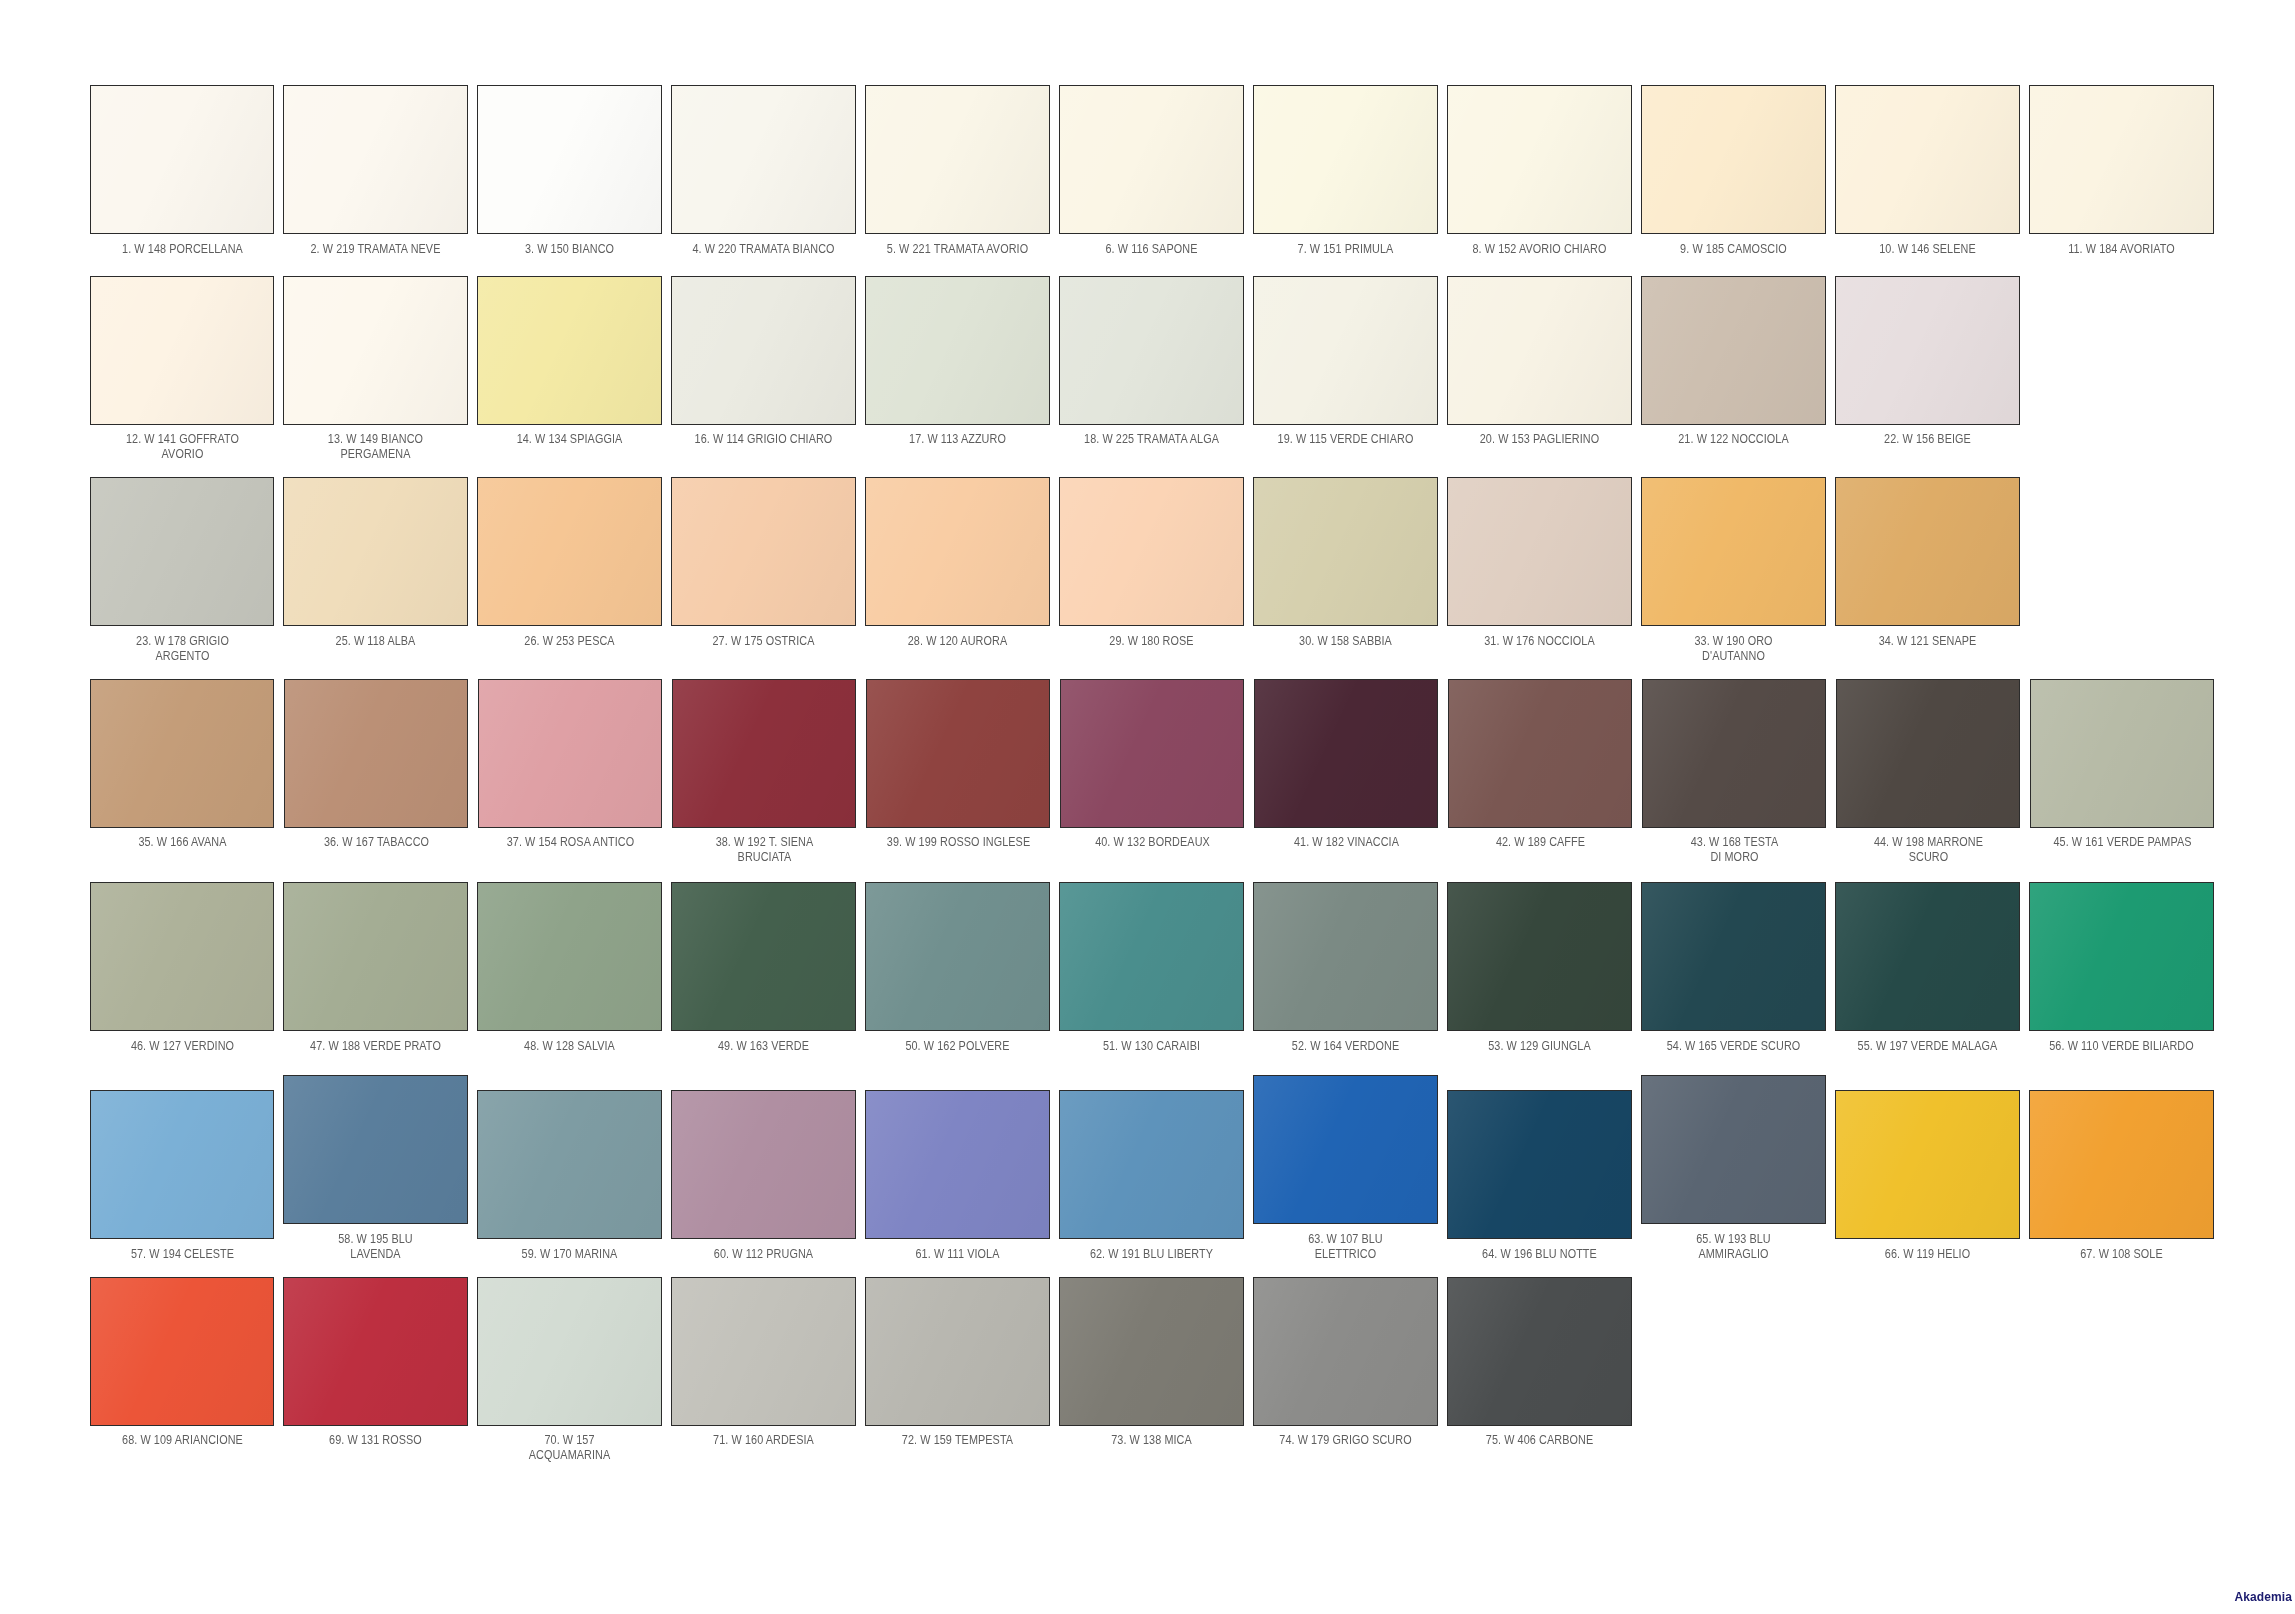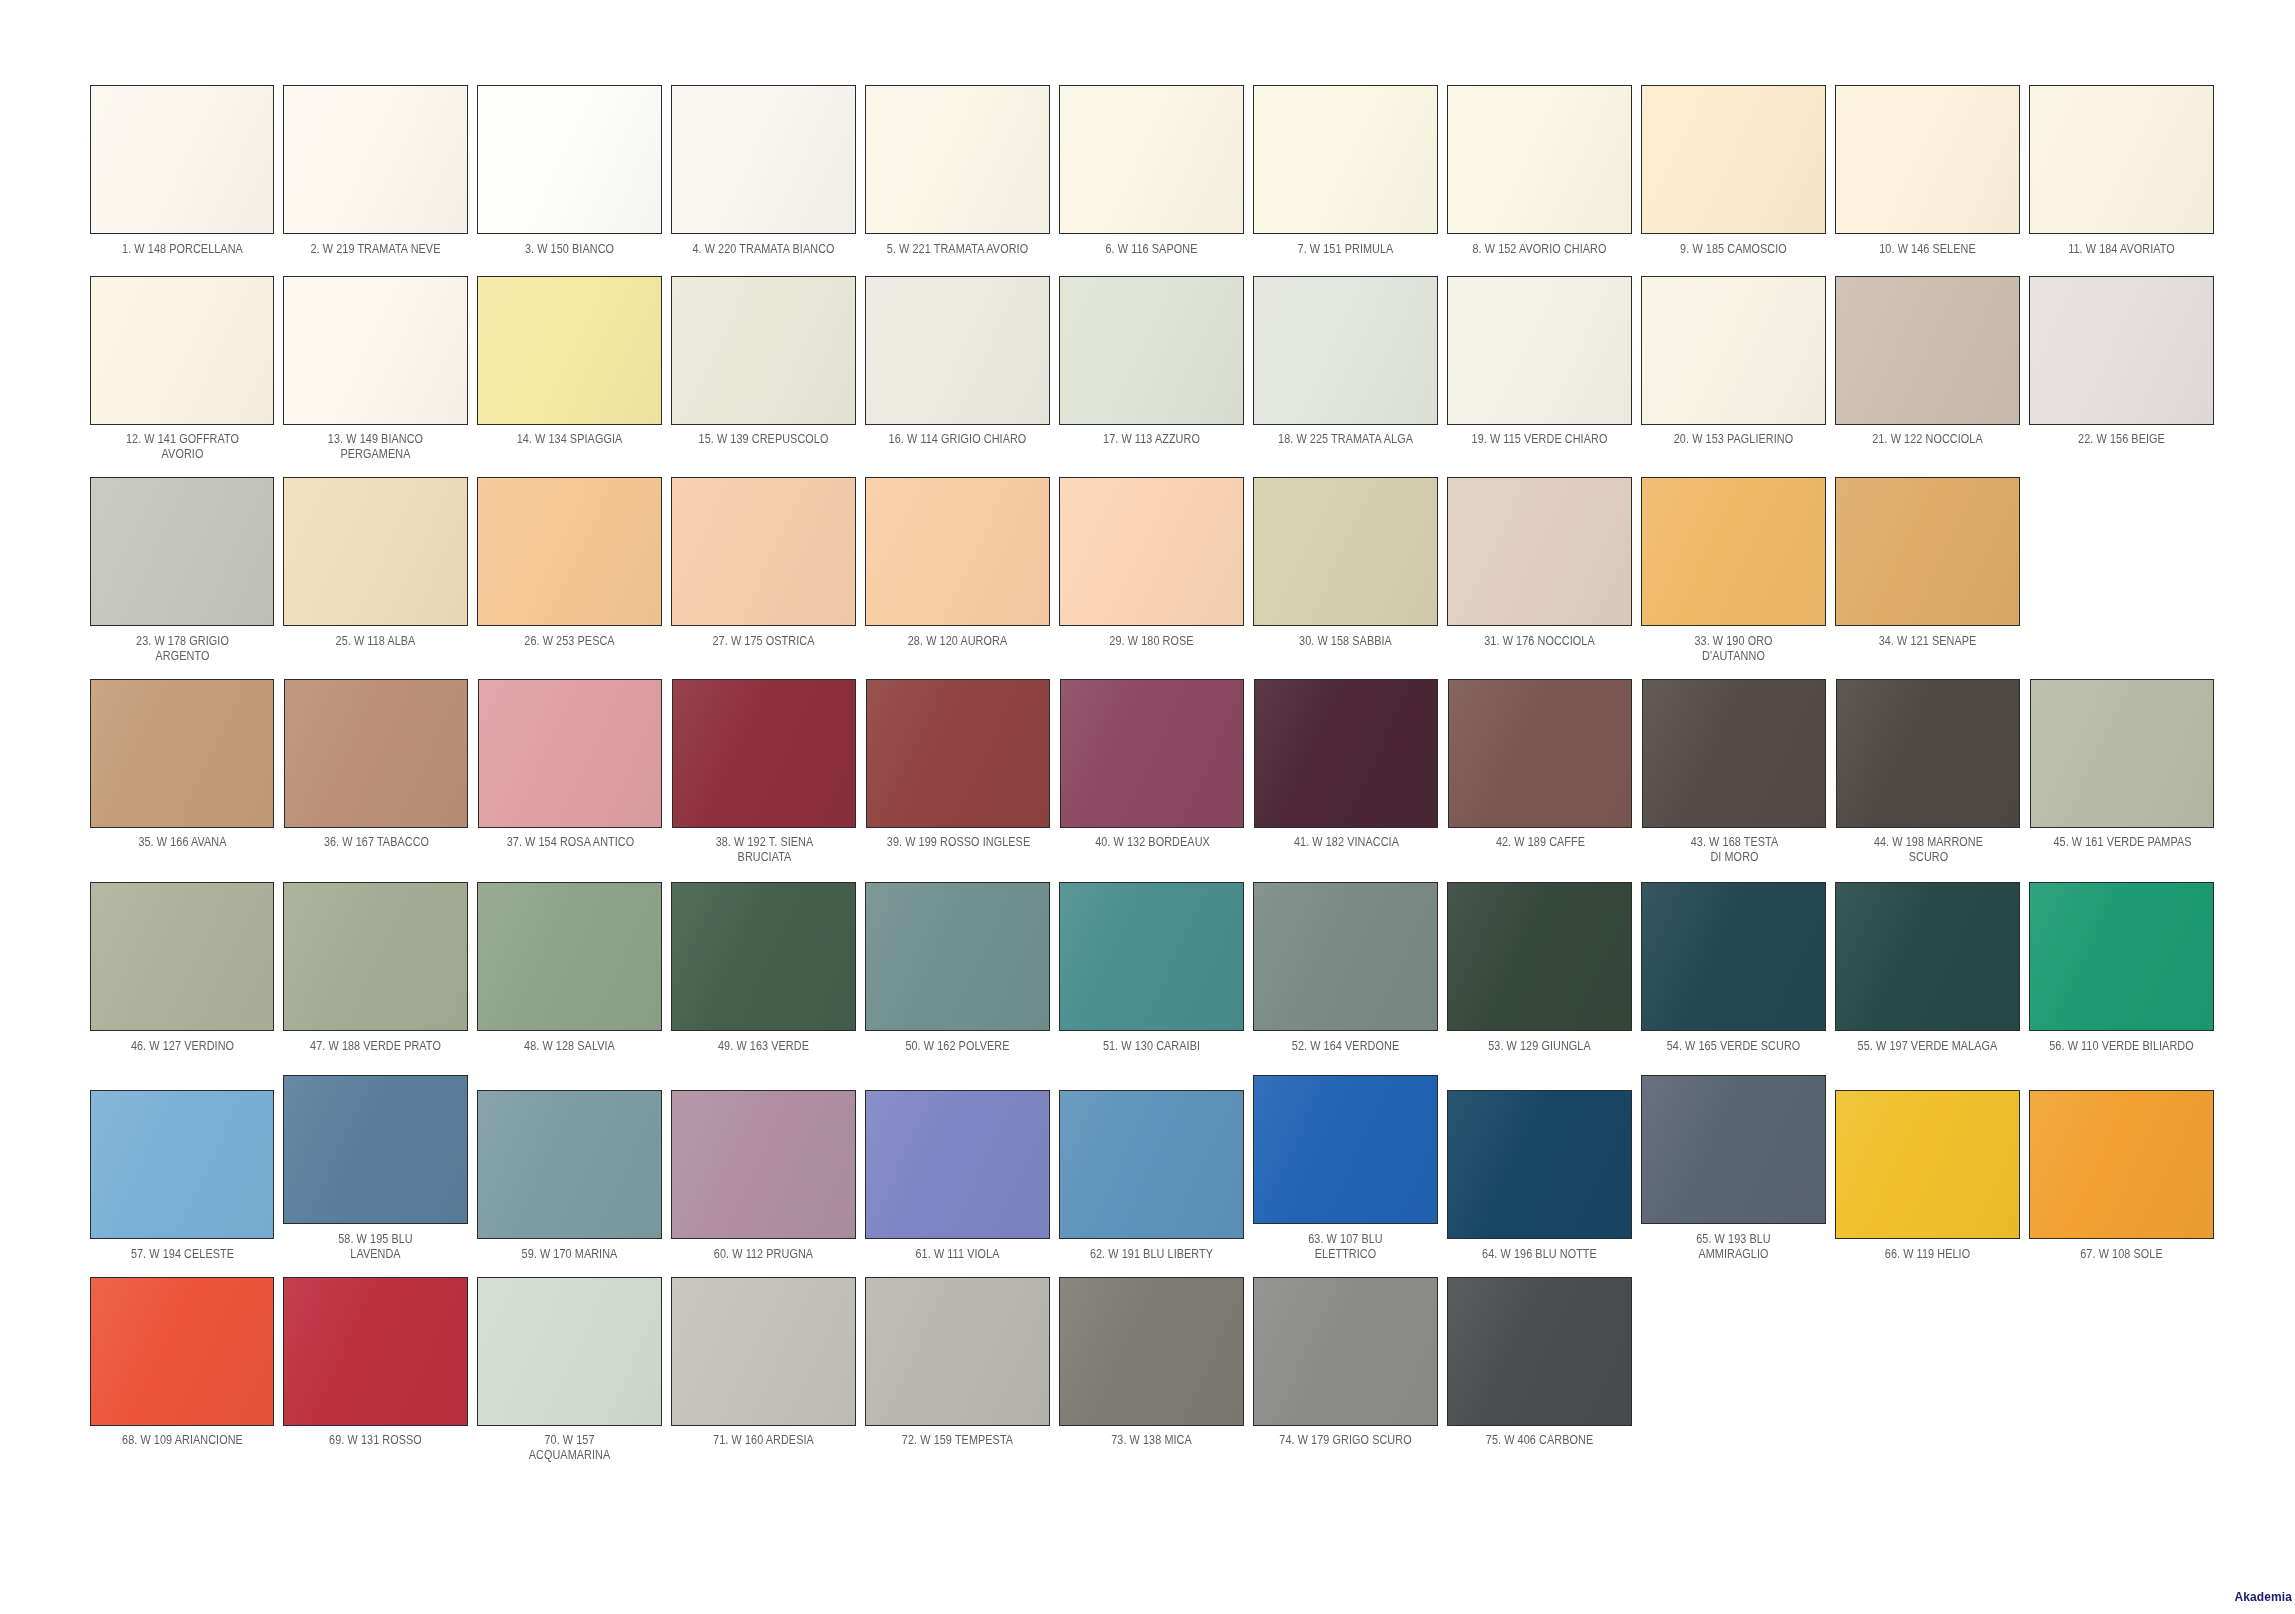--- a/index.html
+++ b/index.html
@@ -141,24 +141,20 @@
         <div class="cell">
           <div class="chip" style="background: rgb(253, 248, 238);"></div>
           <div class="cap">13. W 149 BIANCO
 PERGAMENA</div>
         </div>
         <div class="cell">
           <div class="chip" style="background: rgb(244, 234, 165);"></div>
           <div class="cap">14. W 134 SPIAGGIA</div>
         </div>
         <div class="cell">
-          <div class="chip" style="background: rgb(233, 233, 218);"></div>
-          <div class="cap">15. W 139 CREPUSCOLO</div>
-        </div>
-        <div class="cell">
           <div class="chip" style="background: rgb(235, 235, 226);"></div>
           <div class="cap">16. W 114 GRIGIO CHIARO</div>
         </div>
         <div class="cell">
           <div class="chip" style="background: rgb(223, 228, 214);"></div>
           <div class="cap">17. W 113 AZZURO</div>
         </div>
         <div class="cell">
           <div class="chip" style="background: rgb(227, 230, 220);"></div>
           <div class="cap">18. W 225 TRAMATA ALGA</div>

